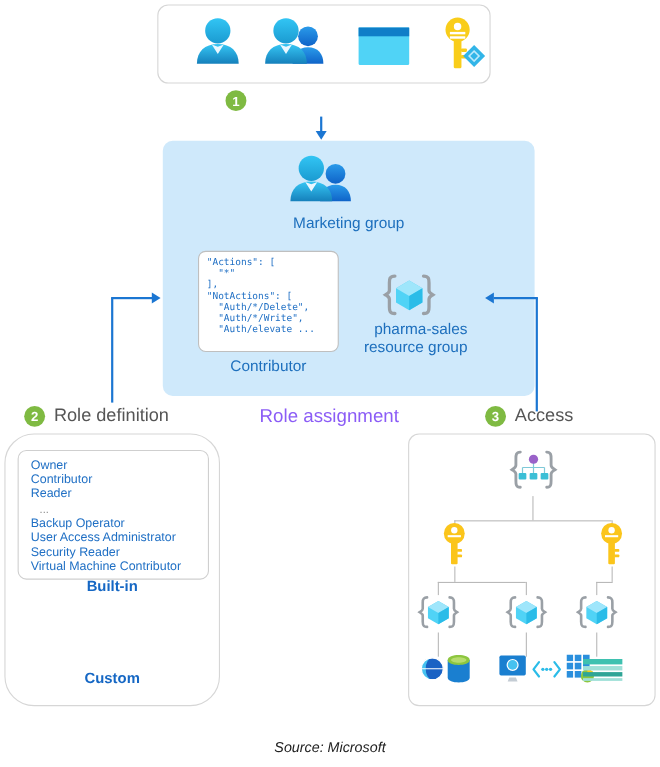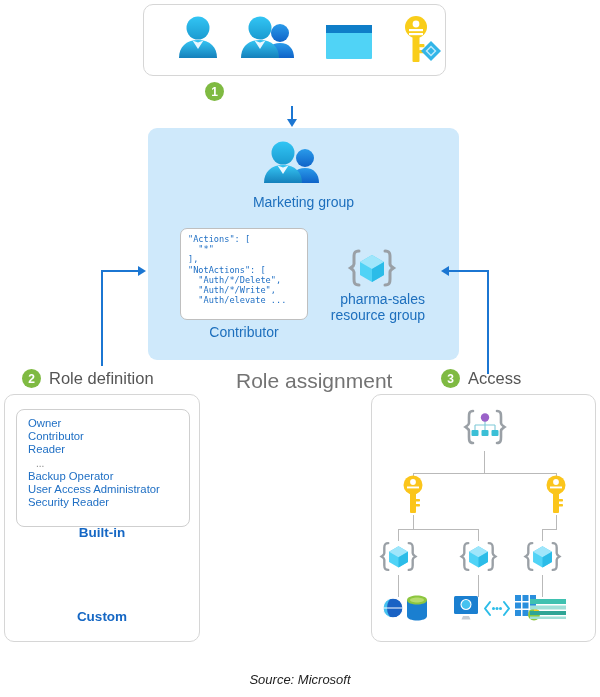--- a/index.html
+++ b/index.html
@@ -50,31 +50,31 @@
     justify-content: center;
     line-height: 1;
     flex: 0 0 auto;
   }
   .step-label {
     font-size: 16.5px;
     color: #555555;
   }
   .plain-label {
     position: absolute;
-    font-size: 21px;
-    color: #737373;
+    font-size: 17px;
+    color: #8b5cf6;
     white-space: nowrap;
   }
 
   
   #role-assignment-panel {
     position: absolute;
     left: 148px;
     top: 128px;
-    width: 311px;
+    width: 338px;
     height: 232px;
     background: #cfe9fb;
     border-radius: 9px;
   }
   .panel-caption {
     position: absolute;
     width: 100%;
     text-align: center;
     font-size: 14px;
     color: #1d6fbd;
@@ -336,30 +336,31 @@
     <span class="step-label">Role definition</span>
   </div>
 
   <div class="plain-label" style="left:236px; top:369px;">Role assignment</div>
 
   <div class="step-row" style="left:441px; top:369px;">
     <span class="badge">3</span>
     <span class="step-label">Access</span>
   </div>
 
-  <div class="card" id="role-definition-card" style="left:4px; top:394px; width:196px; height:248px;">
+  <div class="card" id="role-definition-card" style="left:4px; top:394px; width:196px; height:248px;border-radius:27px;">
 
     <div class="role-box" style="left:11px; top:14px; width:174px; height:118px;">
       <div>Owner</div>
       <div>Contributor</div>
       <div>Reader</div>
       <div style="padding-left:8px; font-size:10px; color:#8a8a8a;">...</div>
       <div>Backup Operator</div>
       <div>User Access Administrator</div>
       <div>Security Reader</div>
+      <div>Virtual Machine Contributor</div>
     </div>
     <div class="group-caption" style="left:0; top:130px;">Built-in</div>
 
     <div class="group-caption" style="left:0; top:214px;">Custom</div>
   </div>
 
   <div class="card" id="scope-card" style="left:371px; top:394px; width:225px; height:248px;">
 
     <div class="icon-wrap" style="left:88px; top:12px;">
       <svg width="50" height="42" viewBox="0 0 50 42">

